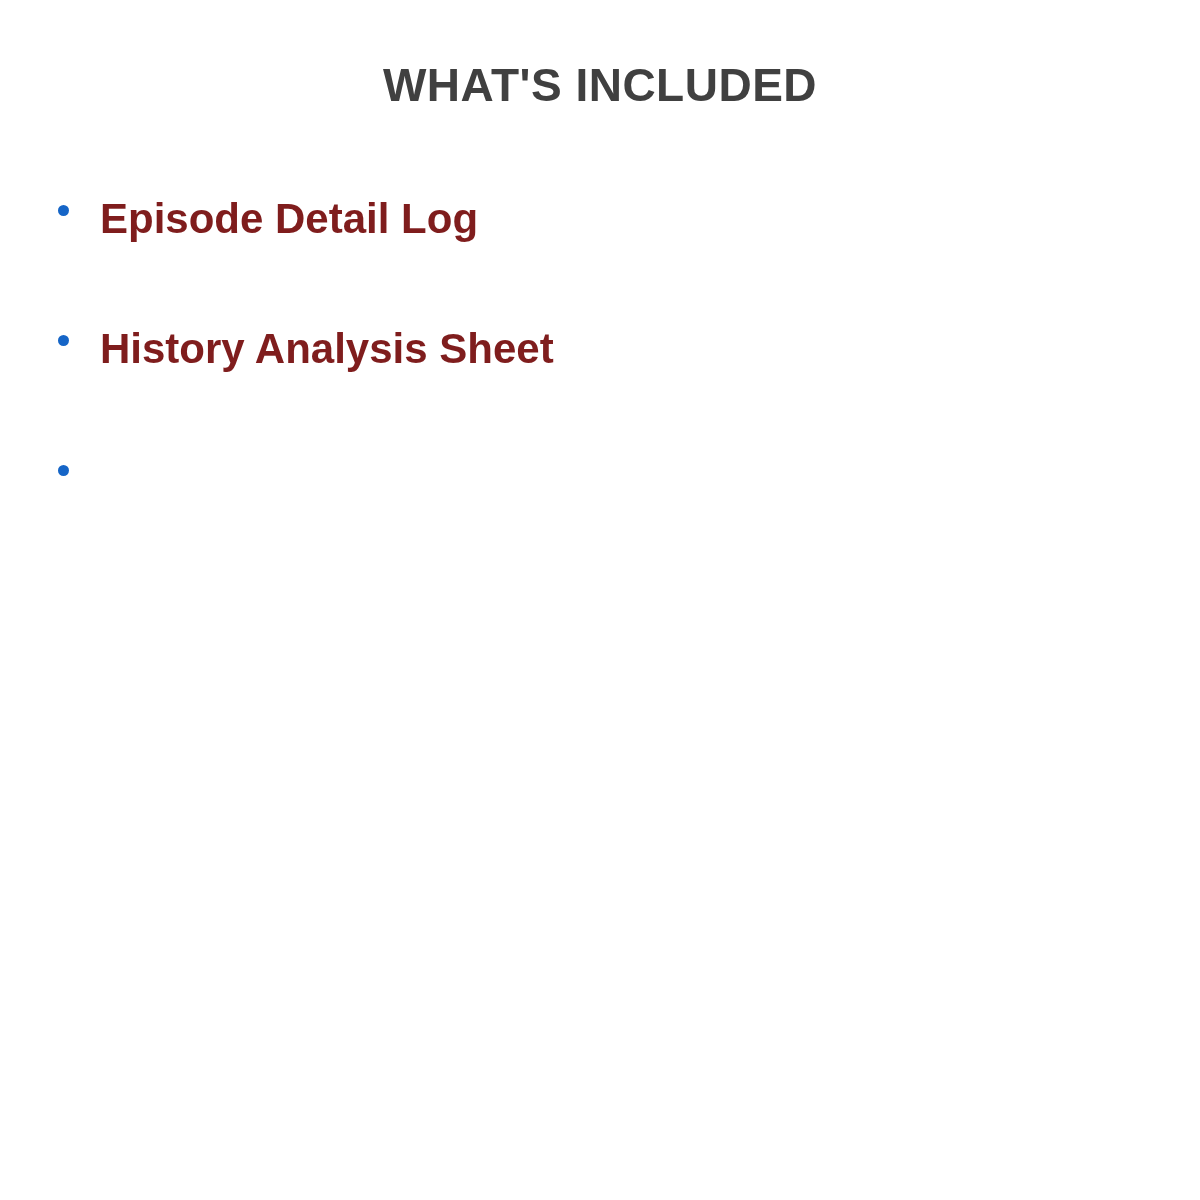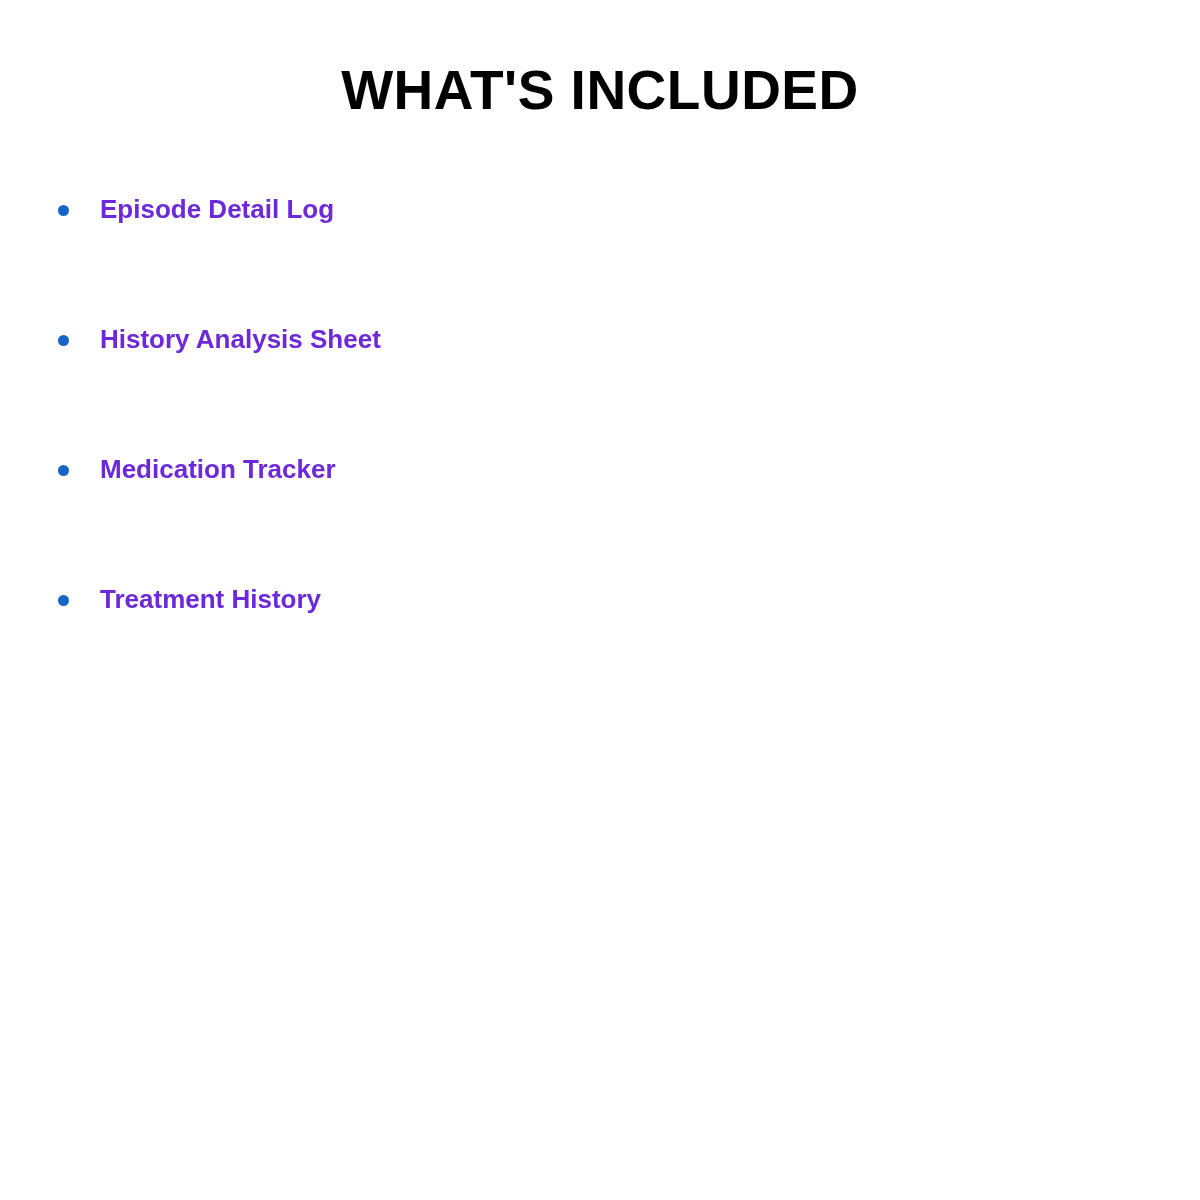--- a/index.html
+++ b/index.html
@@ -18,24 +18,24 @@
     width: 1200px;
     height: 1200px;
     box-sizing: border-box;
   }
   .slide-title {
     position: absolute;
     top: 58px;
     left: 0;
     width: 1200px;
     text-align: center;
-    font-size: 55px;
+    font-size: 46px;
     font-weight: bold;
     letter-spacing: 0.5px;
-    color: #000000;
+    color: #404040;
   }
   .bullet-list {
     position: absolute;
     top: 185px;
     left: 56px;
     width: 1100px;
     list-style: none;
     margin: 0;
     padding: 0;
   }
@@ -49,23 +49,23 @@
   .bullet-dot {
     position: absolute;
     left: 2px;
     top: 20px;
     width: 11px;
     height: 11px;
     border-radius: 50%;
     background: #1565C7;
   }
   .bullet-text {
-    font-size: 26px;
+    font-size: 42px;
     font-weight: bold;
-    color: #6d28d9;
+    color: #7f1d1d;
     line-height: 1.2;
     padding-top: 9px;
   }
 </style>
 </head>
 <body>
 
 <div class="slide">
 
   <div class="slide-title">WHAT'S INCLUDED</div>
@@ -77,24 +77,19 @@
       <span class="bullet-text">Episode Detail Log</span>
     </li>
 
     <li class="bullet-item">
       <span class="bullet-dot"></span>
       <span class="bullet-text">History Analysis Sheet</span>
     </li>
 
     <li class="bullet-item">
       <span class="bullet-dot"></span>
-      <span class="bullet-text">Medication Tracker</span>
     </li>
 
-    <li class="bullet-item">
-      <span class="bullet-dot"></span>
-      <span class="bullet-text">Treatment History</span>
-    </li>
 
 
   </ul>
 
 </div>
 
 </body></html>

